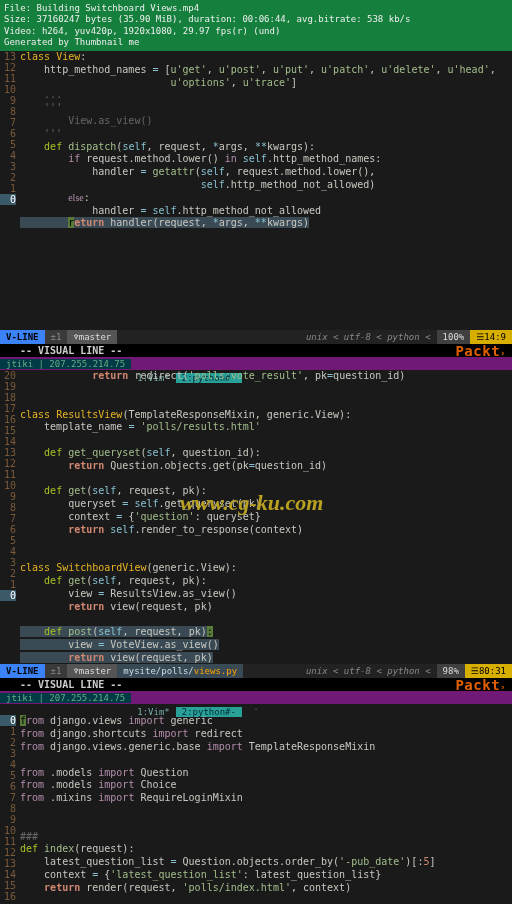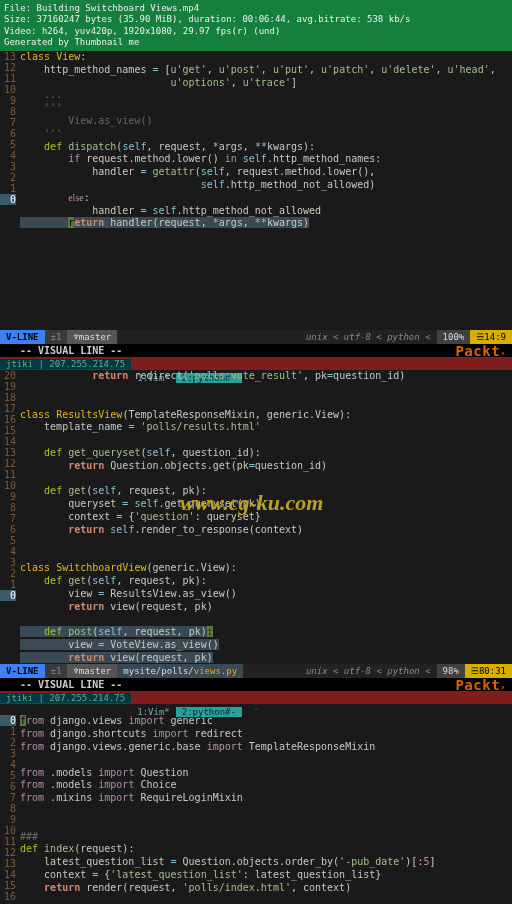--- a/index.html
+++ b/index.html
@@ -32,21 +32,21 @@
   .seg-enc { color:#888;font-style:italic; }
   .seg-pct { background:#404040; color:#ddd; }
   .seg-pos { background:#d7af00; color:#000; }
   .mode-line { background:#000; color:#ccc; padding:0 20px; height:13px;
     font-weight:bold; display:flex; align-items:center; }
   .logo { position:absolute; right:6px; color:#e06000; font-weight:bold;
     font-size:14px; letter-spacing:0.5px; }
   .logo .t { font-size:9px; }
   .watermark { position:absolute; left:180px; color:#b8a020;
     font:italic bold 22px Georgia,serif; pointer-events:none; }
-  .tmux { display:flex; height:13px; background:#7f1d1d; color:#7aa;
+  .tmux { display:flex; height:13px; background:#701a75; color:#7aa;
     font-size:9px; align-items:center; }
   .tmux .l { background:#003a45; color:#6a8; padding:0 6px; }
   .tmux .tab { padding:0 6px;margin-top:28px; }
   .tmux .tab.act { background:#2aa198; color:#002b36; }
   .pane3-top-line { text-align:center; color:#555; height:11px; }
 </style>
 </head>
 <body>
 
 <div class="meta">

